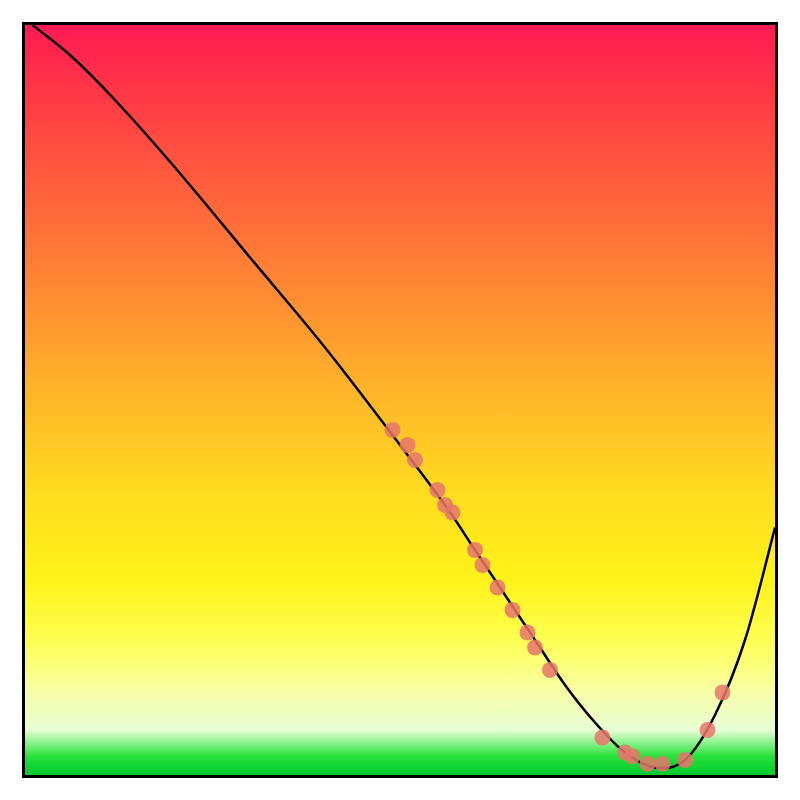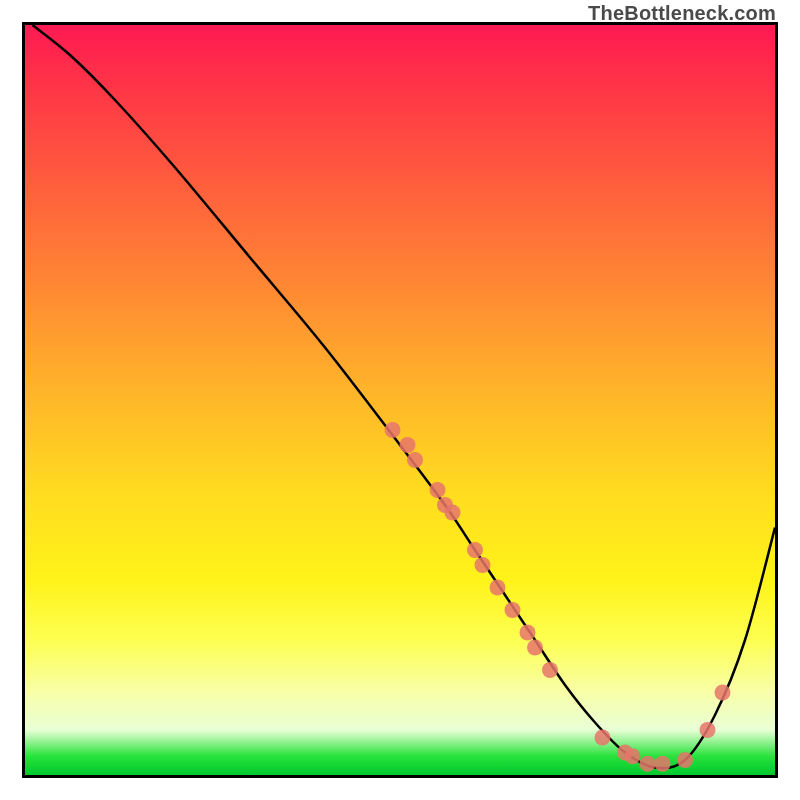--- a/index.html
+++ b/index.html
@@ -57,21 +57,20 @@
     position: absolute;
     left: 0; top: 0;
     width: 100%;
     height: 100%;
   }
 </style>
 </head>
 <body>
 
 <div class="chart-wrap">
-  <div class="watermark">TheBottleneck.com</div>
   <div class="plot-area">
     <div class="gradient-bg"></div>
     <svg class="curve" viewBox="0 0 750 750" preserveAspectRatio="none">
       <path id="curve-path" fill="none" stroke="#000000" stroke-width="2.5" d="M 7.5 0 C 13.75 5, 31.25 17.5, 45 30 C 58.75 42.5, 72.5 56.25, 90 75 C 107.5 93.75, 127.5 116.25, 150 142.5 C 172.5 168.75, 200 202.5, 225 232.5 C 250 262.5, 275 291.25000000000006, 300 322.50000000000006 C 325 353.75000000000006, 355 393.75, 375 420 C 395 446.25, 407.50000000000006 462.5, 420.00000000000006 480 C 432.50000000000006 497.5, 440 510, 450 525 C 460 540, 470 555, 480 570 C 490 585, 500.00000000000006 600, 510.00000000000006 615 C 520 630, 530 646.25, 540 660 C 550 673.75, 560 686.25, 570 697.5 C 580 708.75, 590 720, 600 727.5 C 610 735, 620 741.25, 630 742.5 C 640 743.75, 650 743.75, 660 735 C 670 726.25, 680 710, 690 690 C 700 670, 710 646.25, 720 615 C 730 583.75, 745 521.25, 750 502.5"></path>
       <g id="markers">
           <circle cx="367.5" cy="405" r="8" fill="#e6766b" fill-opacity="0.85"></circle>
           <circle cx="382.5" cy="420" r="8" fill="#e6766b" fill-opacity="0.85"></circle>
           <circle cx="390" cy="435" r="8" fill="#e6766b" fill-opacity="0.85"></circle>
           <circle cx="412.50000000000006" cy="465" r="8" fill="#e6766b" fill-opacity="0.85"></circle>
           <circle cx="420.00000000000006" cy="480" r="8" fill="#e6766b" fill-opacity="0.85"></circle>

